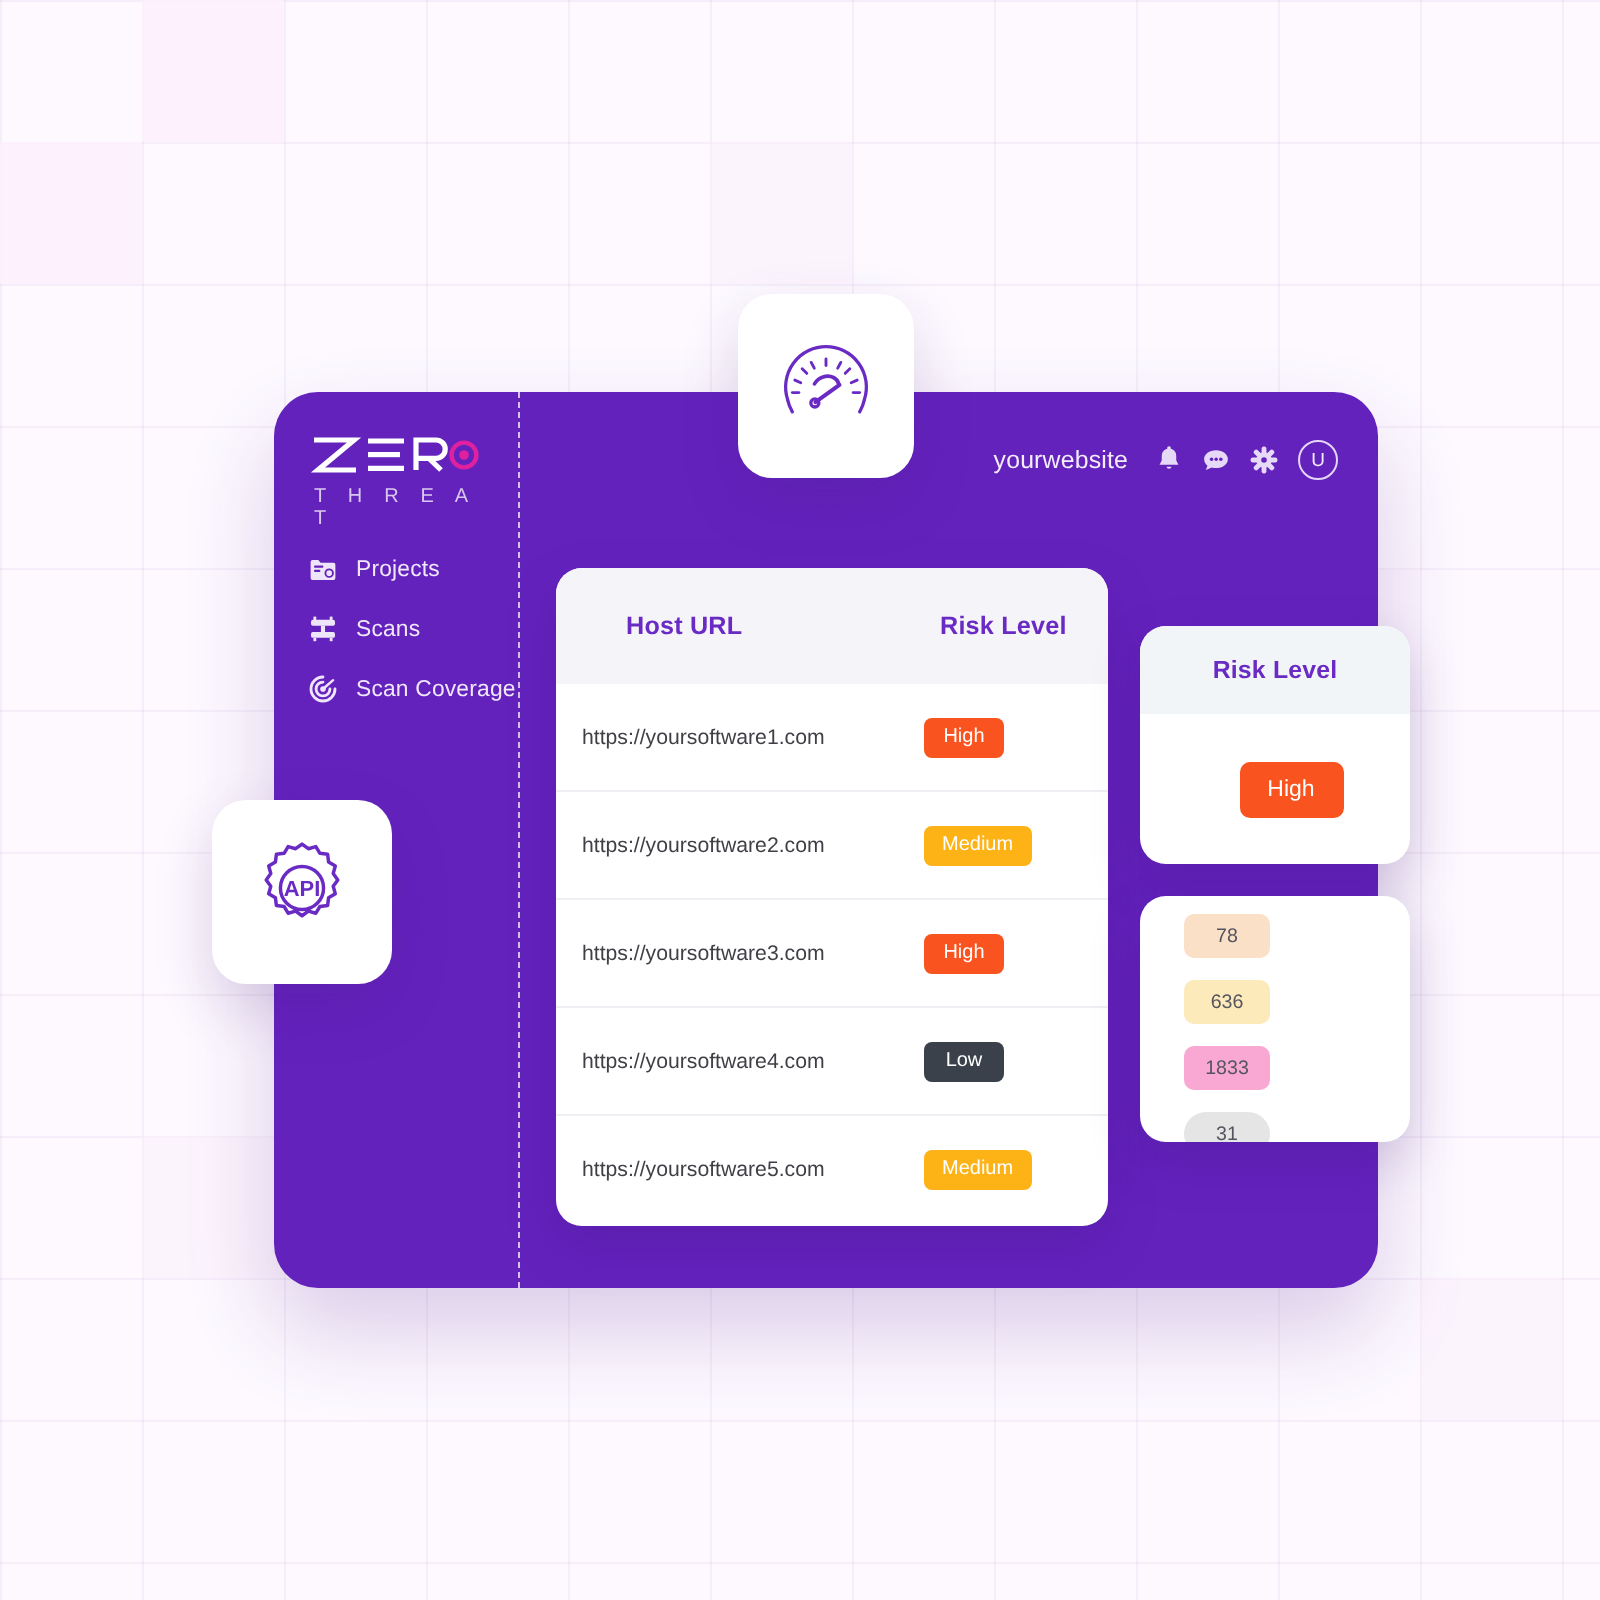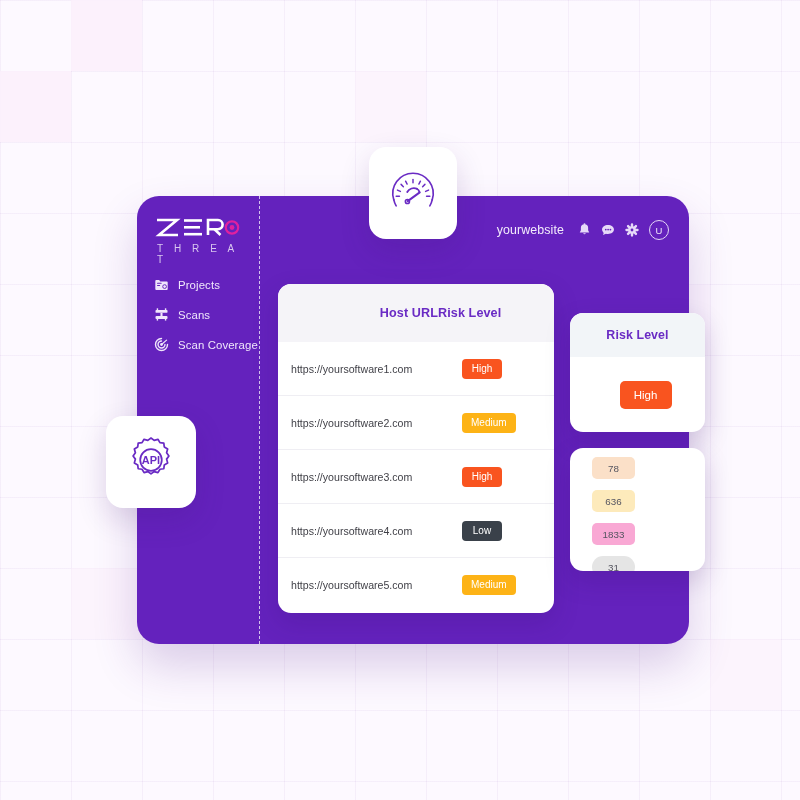--- a/index.html
+++ b/index.html
@@ -152,21 +152,21 @@
     background: #f5f4f8;
     display: flex;
     align-items: center;
   }
   .th {
     font-size: 12.6px;
     font-weight: 700;
     color: #6a2bc4;
     letter-spacing: .1px;
   }
-  .col-url { width: 160px; padding-left: 18px; box-sizing: border-box; text-align: right; }
+  .col-url { width: 192px; padding-left: 35px; box-sizing: border-box; }
   .col-risk { flex: 1; }
 
   .trow {
     height: 53px;
     display: flex;
     align-items: center;
     border-bottom: 1px solid #efeef3;
   }
   .trow:last-child { border-bottom: none; }
   .cell-url {
@@ -249,21 +249,21 @@
   .icon-tile {
     position: absolute;
     background: #ffffff;
     border-radius: 17px;
     box-shadow: 0 12px 30px rgba(60, 20, 110, 0.16);
     display: flex;
     align-items: center;
     justify-content: center;
   }
   #gauge-tile { left: 369px; top: 147px; width: 88px; height: 92px; }
-  #api-tile   { left: 106px; top: 416px; width: 90px; height: 92px; }
+  #api-tile   { left: 106px; top: 400px; width: 90px; height: 92px; }
 </style>
 </head>
 <body>
 
 <div id="stage">
 
   <div class="bg-tile" style="left:71px;  top:0px;   width:71px; height:71px;"></div>
   <div class="bg-tile" style="left:0px;   top:71px;  width:71px; height:71px;"></div>
   <div class="bg-tile" style="left:355px; top:71px;  width:71px; height:71px; opacity:.5;"></div>
   <div class="bg-tile" style="left:71px;  top:568px; width:71px; height:71px; opacity:.6;"></div>

